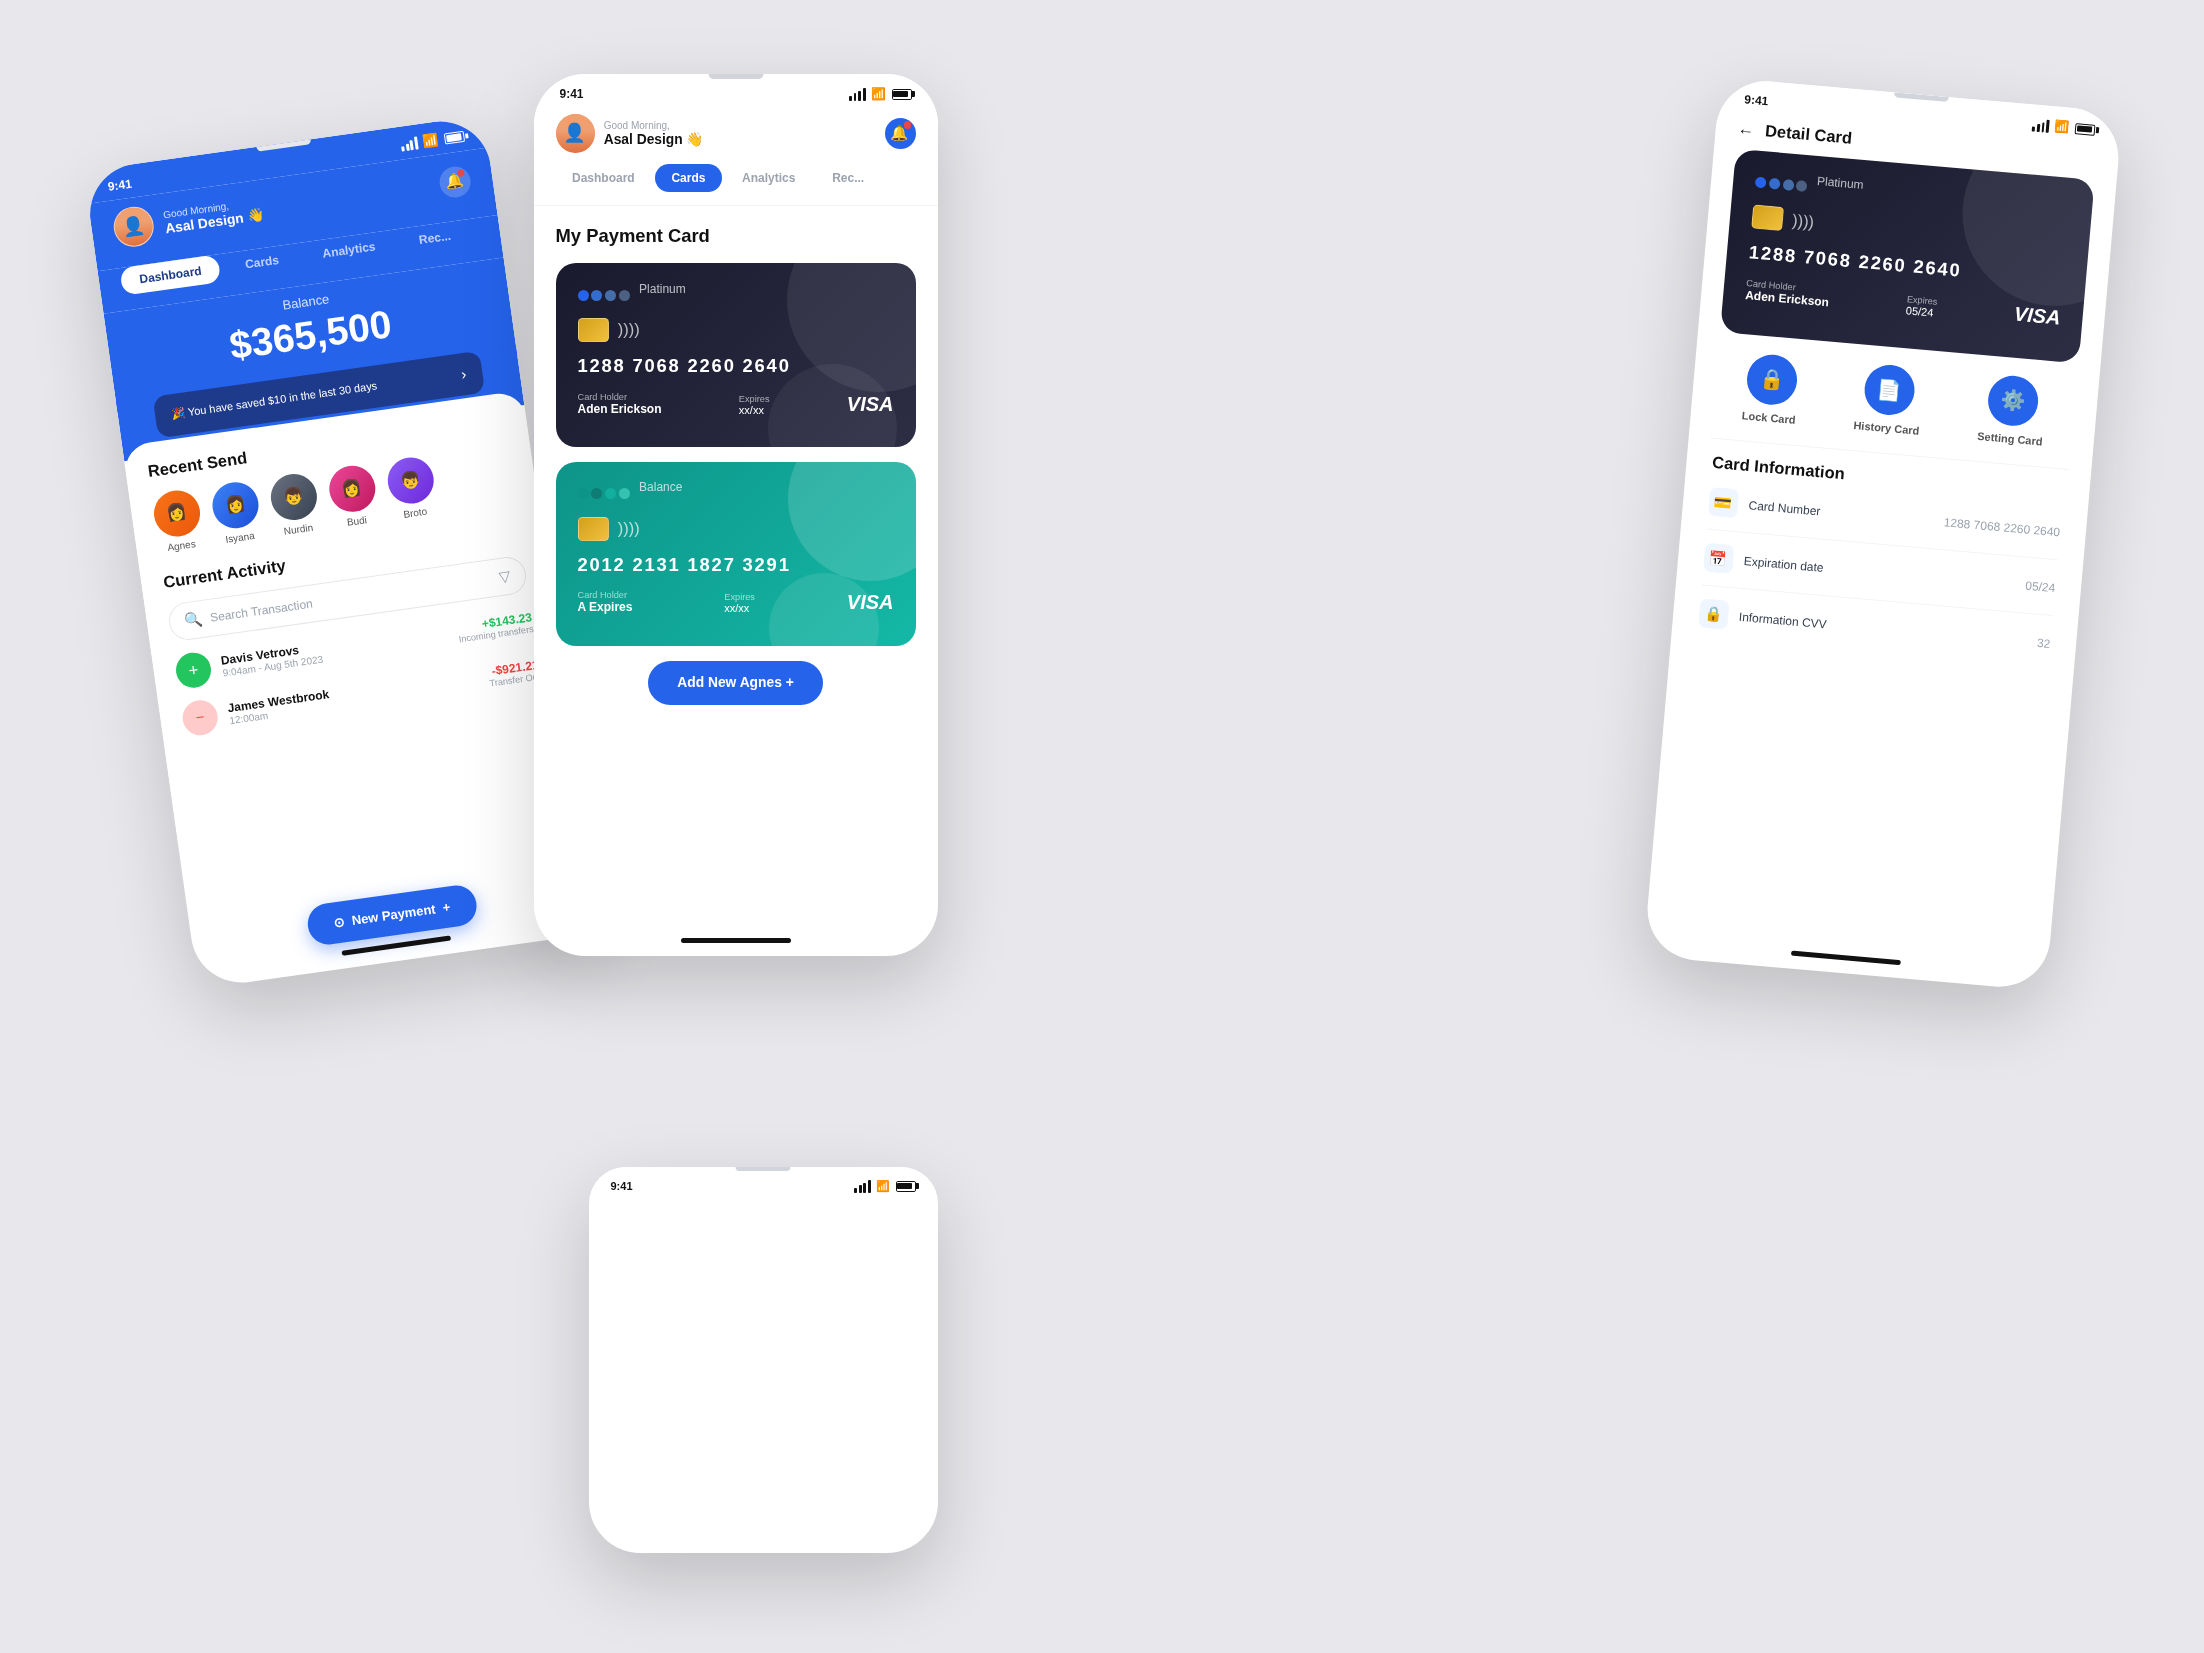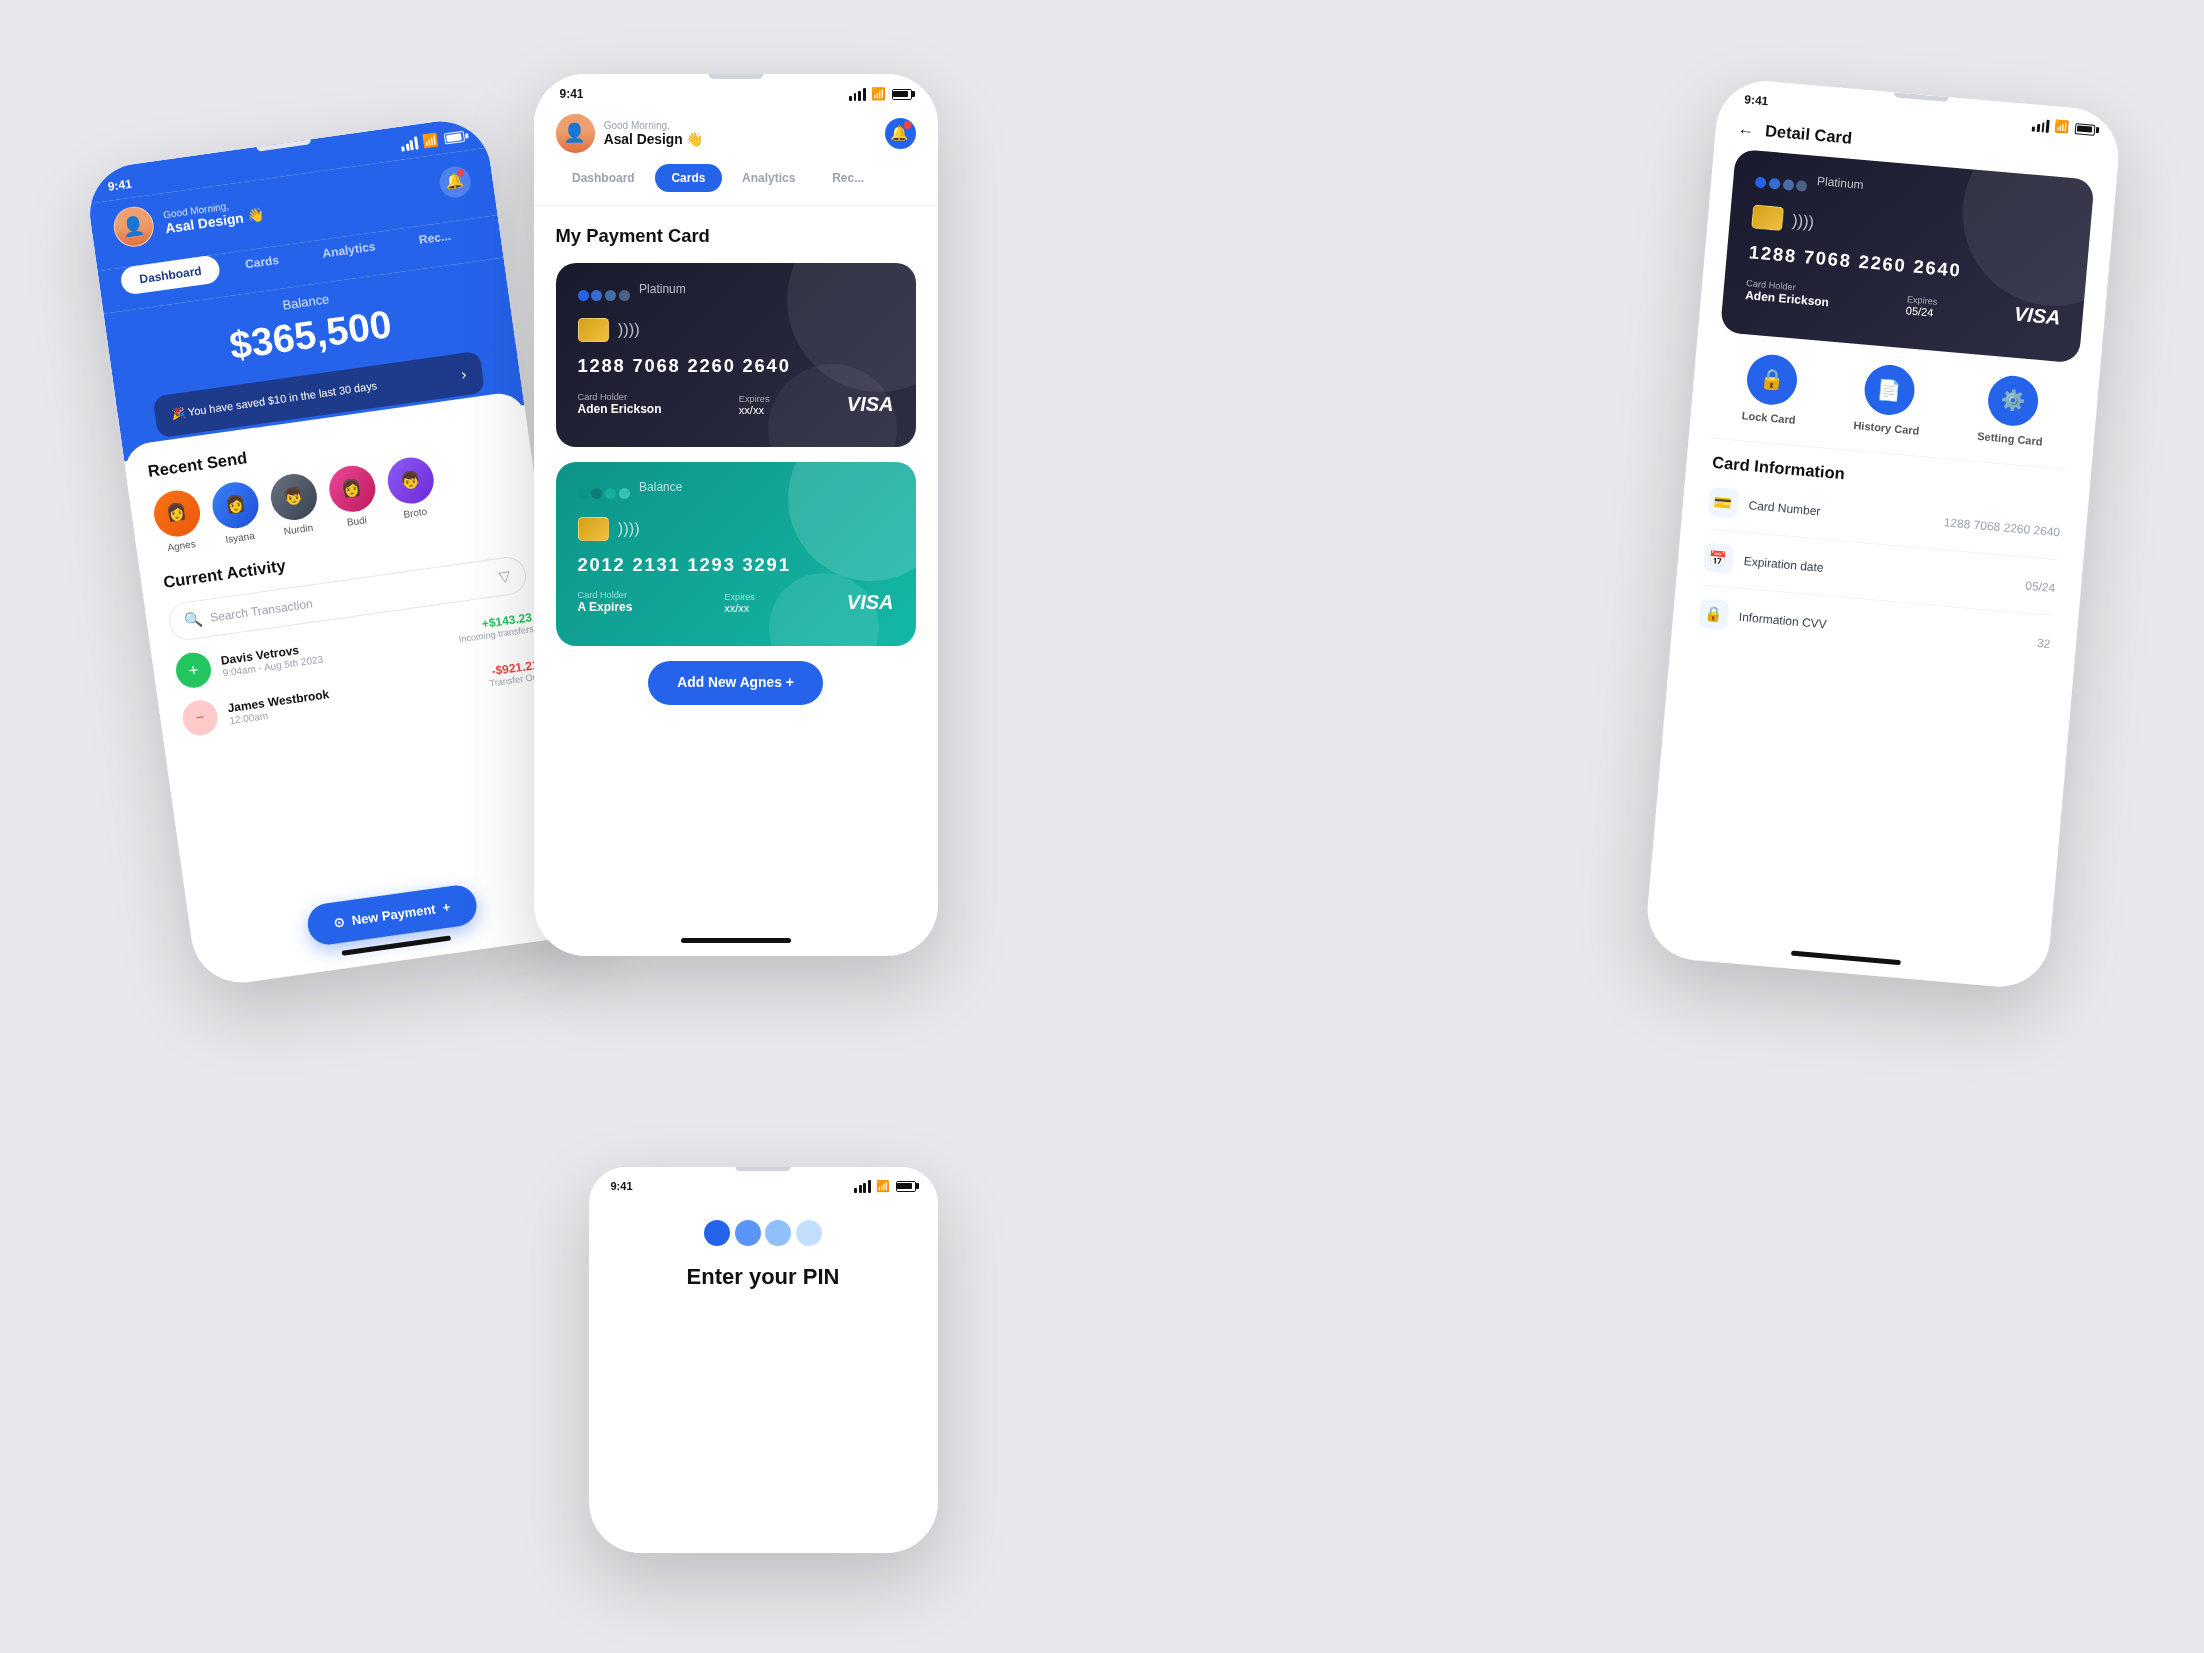--- a/index.html
+++ b/index.html
@@ -873,21 +873,21 @@
             <div style="width:11px;height:11px;background:#5eead4;border-radius:50%;opacity:0.5;"></div>
           </div>
           <span class="card-type">Balance</span>
         </div>
 
         <div class="chip-row">
           <div class="chip-icon"></div>
           <span class="nfc-icon">))))</span>
         </div>
 
-        <div class="card-number">2012 2131 1293 3291</div>
+        <div class="card-number">2012 2131 1827 3291</div>
 
         <div class="card-footer">
           <div>
             <div class="card-holder-label">Card Holder</div>
             <div class="card-holder-name">A Expires</div>
           </div>
           <div>
             <div class="expires-label">Expires</div>
             <div class="expires-val">xx/xx</div>
           </div>
@@ -1017,27 +1017,17 @@
           <span style="height:10px;background:#111;"></span>
           <span style="height:13px;background:#111;"></span>
         </div>
         <span>📶</span>
         <div class="battery-icon" style="color:#111;">
           <div class="battery-fill"></div>
         </div>
       </div>
     </div>
 
-    <div class="content" style="text-align:center;padding:22px;">
-
-      <div style="display:flex;justify-content:center;gap:4.6px;margin-bottom:18.4px;">
-        <div style="width:26px;height:26px;background:#2563eb;border-radius:50%;"></div>
-        <div style="width:26px;height:26px;background:#3b82f6;border-radius:50%;opacity:0.85;"></div>
-        <div style="width:26px;height:26px;background:#60a5fa;border-radius:50%;opacity:0.7;"></div>
-        <div style="width:26px;height:26px;background:#93c5fd;border-radius:50%;opacity:0.55;"></div>
-      </div>
-      <div style="font-size:22px;font-weight:800;color:#111;">Enter your PIN</div>
-    </div>
 
   </div>
 
 </div>
 
 
 </body></html>

